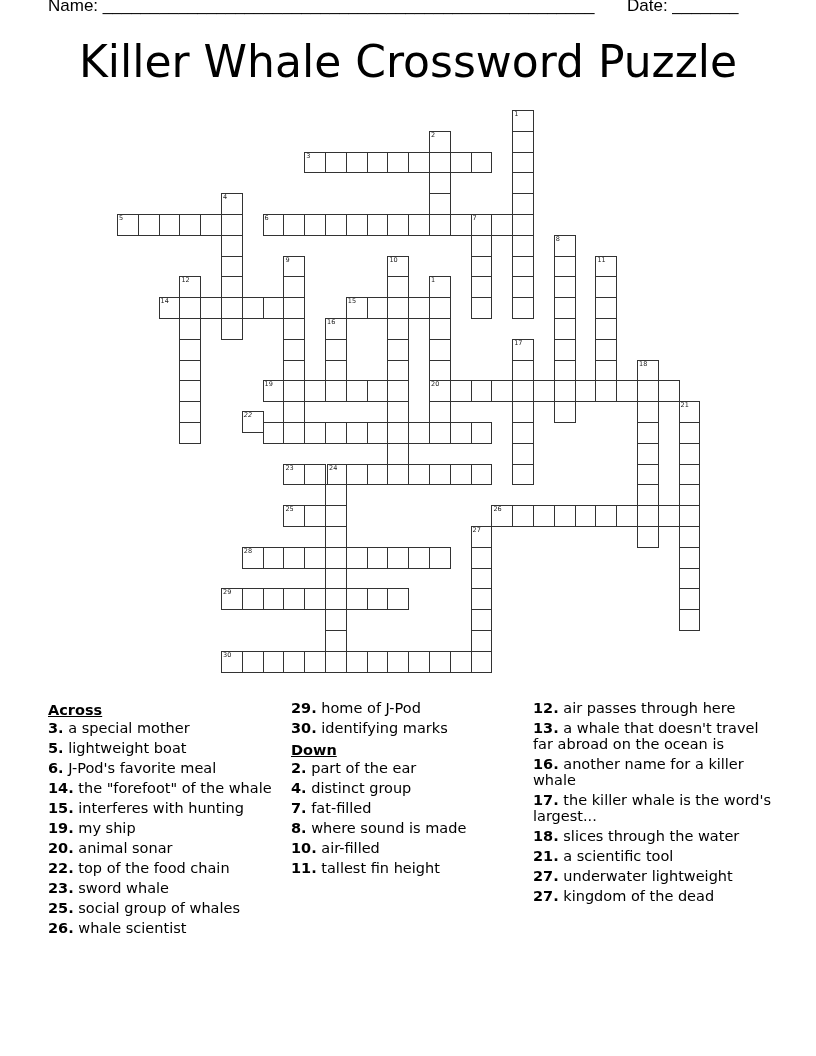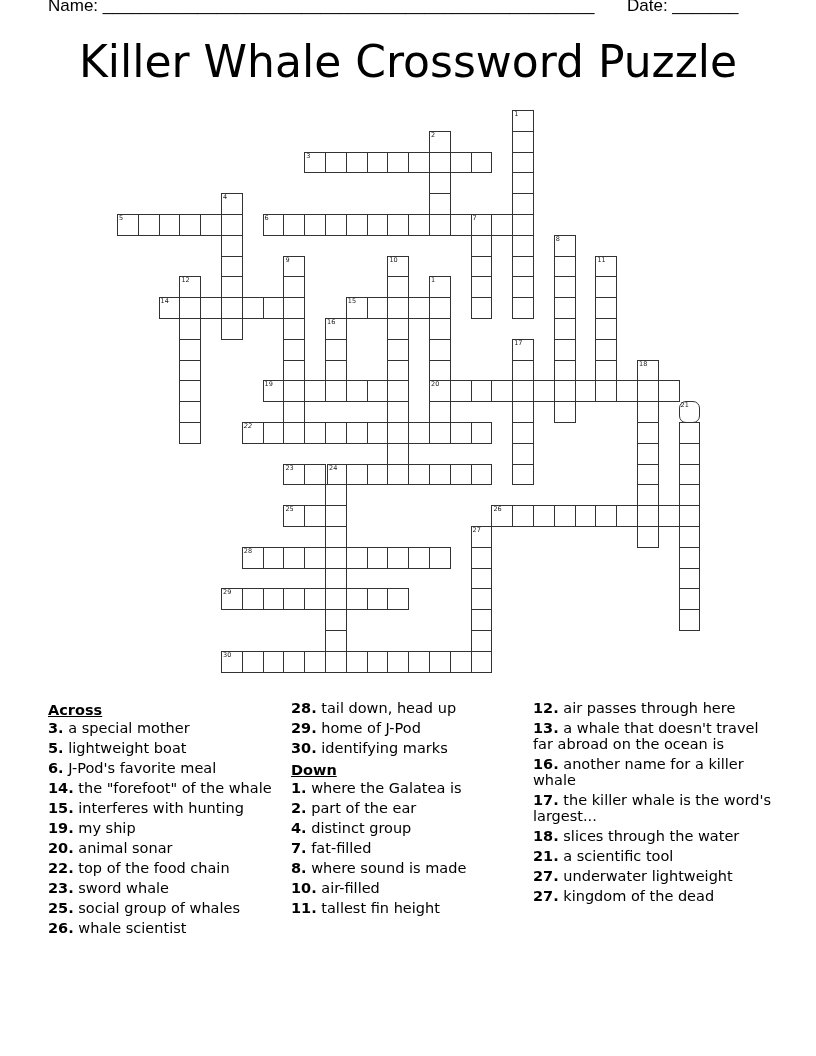--- a/index.html
+++ b/index.html
@@ -199,34 +199,34 @@
     <div class="cell" style="left: 304.2px; top: 380.4px;"></div>
     <div class="cell" style="left: 345.8px; top: 380.4px;"></div>
     <div class="cell" style="left: 366.6px; top: 380.4px;"></div>
     <div class="cell" style="left: 449.8px; top: 380.4px;"></div>
     <div class="cell" style="left: 470.6px; top: 380.4px;"></div>
     <div class="cell" style="left: 491.4px; top: 380.4px;"></div>
     <div class="cell" style="left: 533px; top: 380.4px;"></div>
     <div class="cell" style="left: 574.6px; top: 380.4px;"></div>
     <div class="cell" style="left: 616.2px; top: 380.4px;"></div>
     <div class="cell" style="left: 657.8px; top: 380.4px;"></div>
-    <div class="cell" style="left: 678.6px; top: 401.2px; border-radius: 7px;">
+    <div class="cell" style="left: 678.6px; top: 401.2px;">
       <span class="num">21</span>
     </div>
     <div class="cell" style="left: 678.6px; top: 422px;"></div>
     <div class="cell" style="left: 678.6px; top: 442.8px;"></div>
     <div class="cell" style="left: 678.6px; top: 463.6px;"></div>
     <div class="cell" style="left: 678.6px; top: 484.4px;"></div>
     <div class="cell" style="left: 678.6px; top: 505.2px;"></div>
     <div class="cell" style="left: 678.6px; top: 526px;"></div>
     <div class="cell" style="left: 678.6px; top: 546.8px;"></div>
     <div class="cell" style="left: 678.6px; top: 567.6px;"></div>
     <div class="cell" style="left: 678.6px; top: 588.4px;"></div>
     <div class="cell" style="left: 678.6px; top: 609.2px;"></div>
-    <div class="cell" style="left: 241.8px; top: 422px; font-style: italic;">
+    <div class="cell" style="left: 241.8px; top: 411px; font-style: italic;">
       <span class="num">22</span>
     </div>
     <div class="cell" style="left: 262.6px; top: 422px;"></div>
     <div class="cell" style="left: 304.2px; top: 422px;"></div>
     <div class="cell" style="left: 325px; top: 422px;"></div>
     <div class="cell" style="left: 345.8px; top: 422px;"></div>
     <div class="cell" style="left: 366.6px; top: 422px;"></div>
     <div class="cell" style="left: 408.2px; top: 422px;"></div>
     <div class="cell" style="left: 449.8px; top: 422px;"></div>
     <div class="cell" style="left: 470.6px; top: 422px;"></div>
@@ -319,25 +319,23 @@
     <div class="clue"><b>14.</b><span> the "forefoot" of the whale</span></div>
     <div class="clue"><b>15.</b><span> interferes with hunting</span></div>
     <div class="clue"><b>19.</b><span> my ship</span></div>
     <div class="clue"><b>20.</b><span> animal sonar</span></div>
     <div class="clue"><b>22.</b><span> top of the food chain</span></div>
     <div class="clue"><b>23.</b><span> sword whale</span></div>
     <div class="clue"><b>25.</b><span> social group of whales</span></div>
     <div class="clue"><b>26.</b><span> whale scientist</span></div>
   </div>
 <div class="clues col2">
-    <div class="clue"><b>28.</b><span> tail down, head up</span></div>
     <div class="clue"><b>29.</b><span> home of J-Pod</span></div>
     <div class="clue"><b>30.</b><span> identifying marks</span></div>
     <div class="sec">Down</div>
-    <div class="clue"><b>1.</b><span> where the Galatea is</span></div>
     <div class="clue"><b>2.</b><span> part of the ear</span></div>
     <div class="clue"><b>4.</b><span> distinct group</span></div>
     <div class="clue"><b>7.</b><span> fat-filled</span></div>
     <div class="clue"><b>8.</b><span> where sound is made</span></div>
     <div class="clue"><b>10.</b><span> air-filled</span></div>
     <div class="clue"><b>11.</b><span> tallest fin height</span></div>
   </div>
 <div class="clues col3">
     <div class="clue"><b>12.</b><span> air passes through here</span></div>
     <div class="clue"><b>13.</b><span> a whale that doesn't travel far abroad on the ocean is</span></div>

